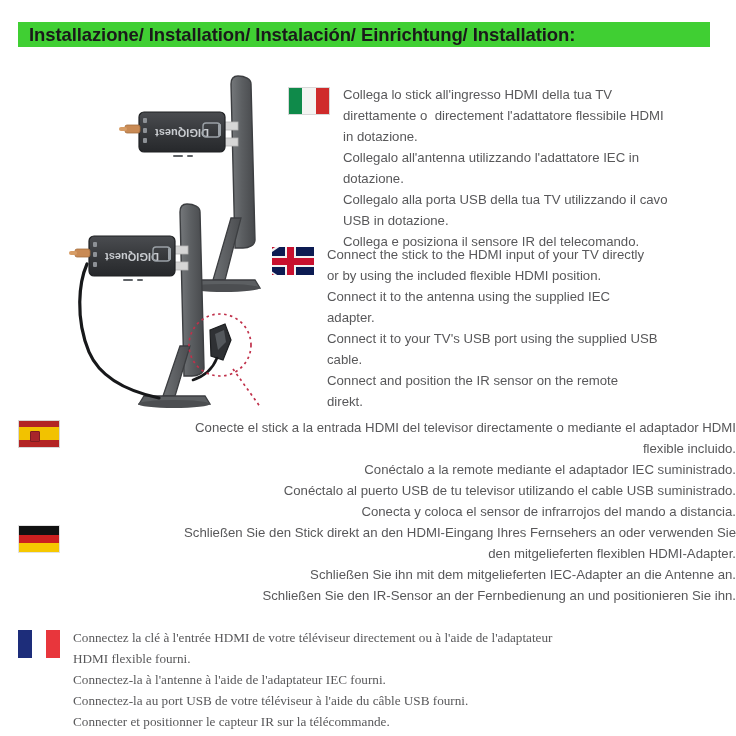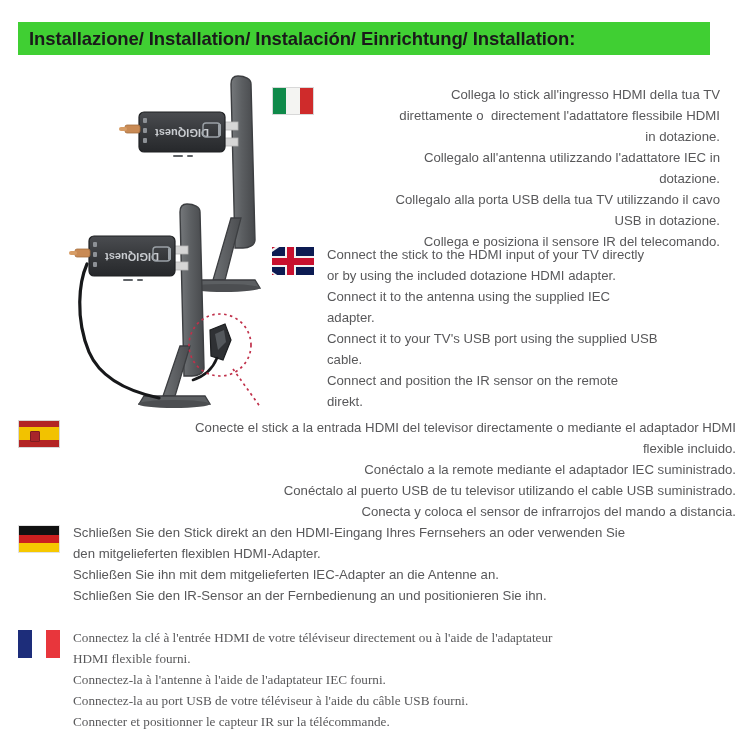--- a/index.html
+++ b/index.html
@@ -15,21 +15,21 @@
     font-family: "Liberation Sans", sans-serif;
     color: #58585a;
   }
 
   
   #header-banner {
     position: absolute;
     left: 18px;
     top: 22px;
     width: 692px;
-    height: 33px;
+    height: 25px;
     background: #40cf33;
     display: flex;
     align-items: center;
   }
   #header-title {
     font-size: 18.5px;
     font-weight: bold;
     color: #1a1a1a;
     letter-spacing: -0.1px;
     padding-left: 11px;
@@ -64,24 +64,24 @@
     flex: 1 1 auto;
     font-size: 13.2px;
     line-height: 21px;
     color: #58585a;
   }
   .lang-lines .ln {
     white-space: pre-wrap;
   }
 
   
-  #block-it { left: 272px; top: 84px;  width: 448px; text-align: right; }
+  #block-it { left: 288px; top: 84px;  width: 448px; }
   #block-en { left: 272px; top: 244px; width: 448px; }
   #block-es { left: 18px;  top: 417px; width: 718px; text-align: right; }
-  #block-de { left: 18px;  top: 522px; width: 718px; }
+  #block-de { left: 18px;  top: 522px; width: 718px; text-align: right; }
   #block-fr { left: 18px;  top: 627px; width: 718px; font-family: Liberation Serif, serif; }
 
   
   
   .flag-it {
     background: linear-gradient(to right,
       #0f8a4a 0 33.33%, #f4f4f2 33.33% 66.66%, #cf2b2b 66.66% 100%);
     border: 1px solid #d8d8d8;
   }
   
@@ -238,21 +238,21 @@
     <i class="d-wht dw2"></i>
     <i class="d-red dr1"></i>
     <i class="d-red dr2"></i>
     <i class="cross-w-h"></i>
     <i class="cross-w-v"></i>
     <i class="cross-r-h"></i>
     <i class="cross-r-v"></i>
   </div>
   <div class="lang-lines">
     <div class="ln">Connect the stick to the HDMI input of your TV directly</div>
-    <div class="ln">or by using the included dotazione HDMI adapter.</div>
+    <div class="ln">or by using the included flexible HDMI position.</div>
     <div class="ln">Connect it to the antenna using the supplied IEC</div>
     <div class="ln">adapter.</div>
     <div class="ln">Connect it to your TV's USB port using the supplied USB</div>
     <div class="ln">cable.</div>
     <div class="ln">Connect and position the IR sensor on the remote</div>
     <div class="ln">direkt.</div>
   </div>
 </div>
 
 <div id="block-es" class="lang-block">

